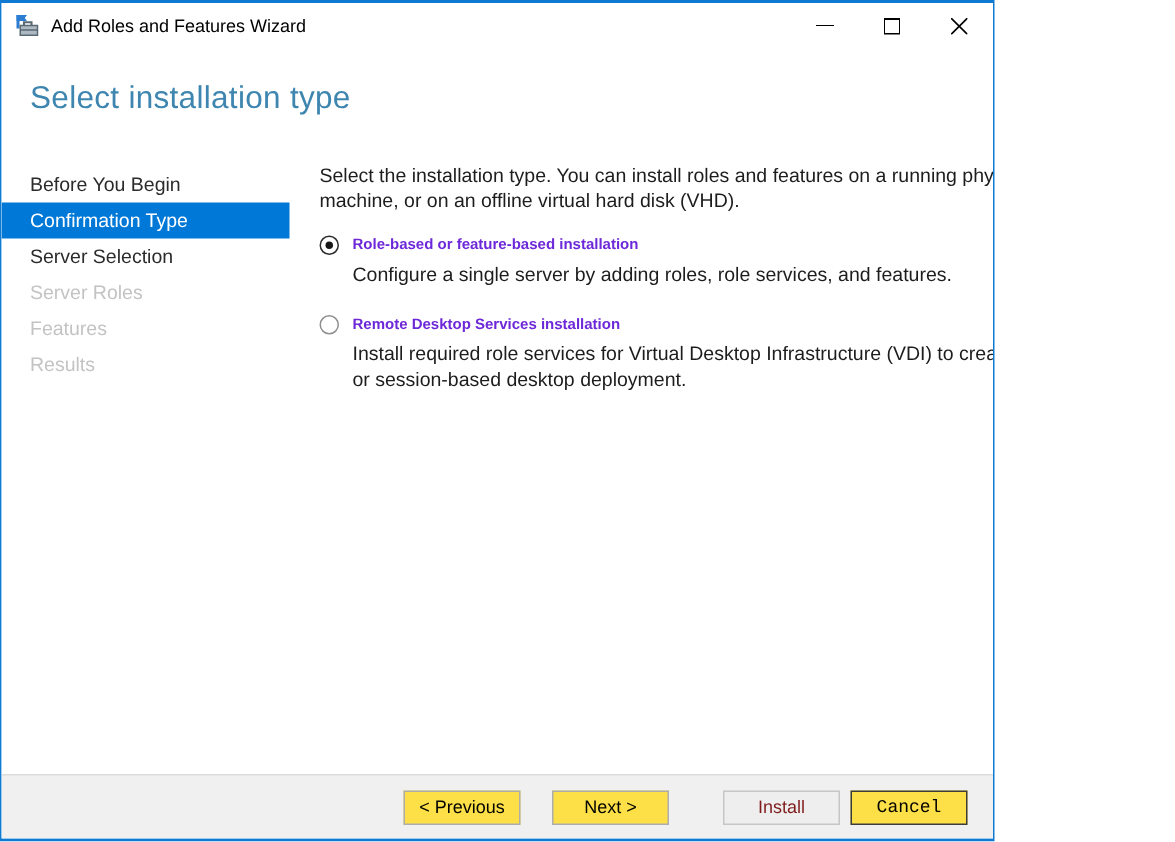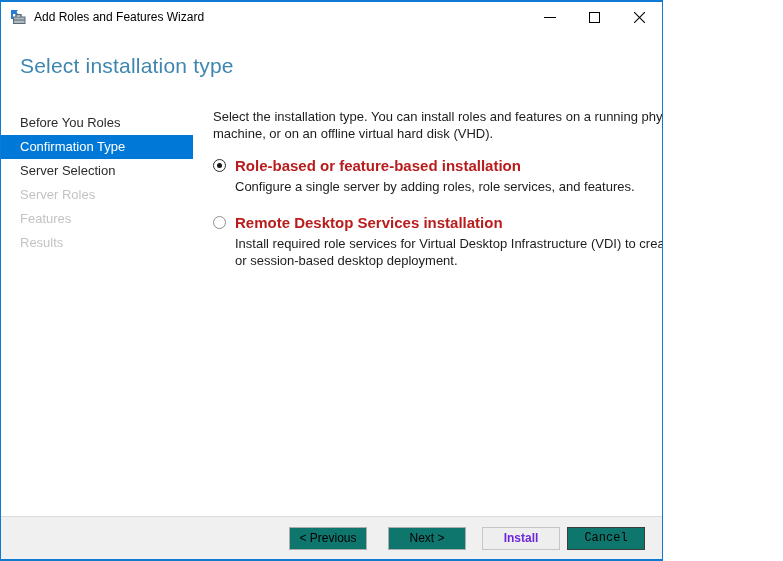--- a/index.html
+++ b/index.html
@@ -35,35 +35,35 @@
   .nav-item.selected { background:#0078d7; color:#ffffff; }
   .main { flex:1; padding:11px 18px 0 20px; font-size:13px; color:#1d1d1d; }
   .intro-line { line-height:17px; white-space:nowrap; }
   .option { margin-top:15px; }
   .option + .option { margin-top:19px; }
   .option-head { display:flex; align-items:center; cursor:default; }
   .radio { width:13px; height:13px; border-radius:50%; box-sizing:border-box; margin-right:9px; background:#fff; flex:0 0 auto; position:relative; }
   .radio.on { border:1px solid #2b2b2b; }
   .radio.on::after { content:""; position:absolute; left:3px; top:3px; width:5px; height:5px; border-radius:50%; background:#161616; }
   .radio.off { border:1px solid #8f8f8f; }
-  .option-label { font-weight:bold; font-size:15px; color:#b91c1c; white-space:nowrap; }
+  .option-label { font-weight:bold; font-size:10px; color:#6d28d9; white-space:nowrap; }
   .option-desc { margin-left:22px; margin-top:4px; }
   .desc-line { line-height:17px; white-space:nowrap; }
   
   .footer {
     position:absolute; left:0; right:0; bottom:0; height:42px;
     background:#f0f0f0; border-top:1px solid #dcdcdc;
     display:flex; align-items:center; justify-content:flex-end;
   }
   .btn {
     width:78px; height:23px; font-size:12px; font-family:"Liberation Sans", sans-serif;
-    background:#0f766e; border:1px solid #adadad; color:#000; padding:0; cursor:default;
+    background:#fde047; border:1px solid #adadad; color:#000; padding:0; cursor:default;
   }
   .btn-next { margin-left:21px; }
-  .btn-install { margin-left:16px; background:#eeeeee; border-color:#c6c6c6; color:#6d28d9;font-weight:bold; }
+  .btn-install { margin-left:36px; background:#eeeeee; border-color:#c6c6c6; color:#7f1d1d; }
   .btn-cancel { margin-left:7px; margin-right:17px; border-color:#3c3c3c;font-family:Liberation Mono, monospace; }
 </style>
 </head>
 <body>
 
 <div class="window">
 
   <div class="titlebar">
     <svg class="app-icon" viewBox="0 0 16 16">
       <rect x="1" y="1" width="2" height="9" fill="#2b7cd3"></rect>
@@ -92,21 +92,21 @@
       </div>
     </div>
   </div>
 
   <div class="header">
     <div class="page-title">Select installation type</div>
   </div>
 
   <div class="body">
     <div class="sidebar">
-      <div class="nav-item">Before You Roles</div>
+      <div class="nav-item">Before You Begin</div>
       <div class="nav-item selected">Confirmation Type</div>
       <div class="nav-item">Server Selection</div>
       <div class="nav-item disabled">Server Roles</div>
       <div class="nav-item disabled">Features</div>
       <div class="nav-item disabled">Results</div>
     </div>
 
     <div class="main">
       <div class="intro">
         <div class="intro-line">Select the installation type. You can install roles and features on a running physical computer or virtual</div>

